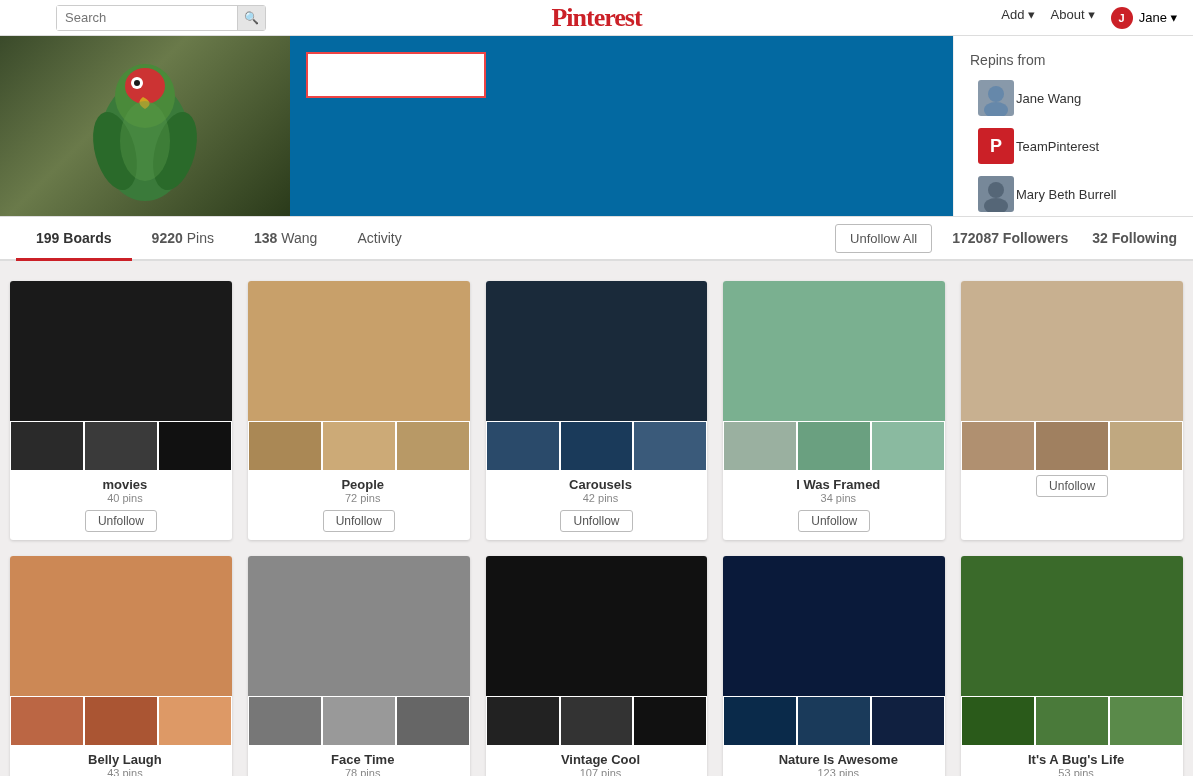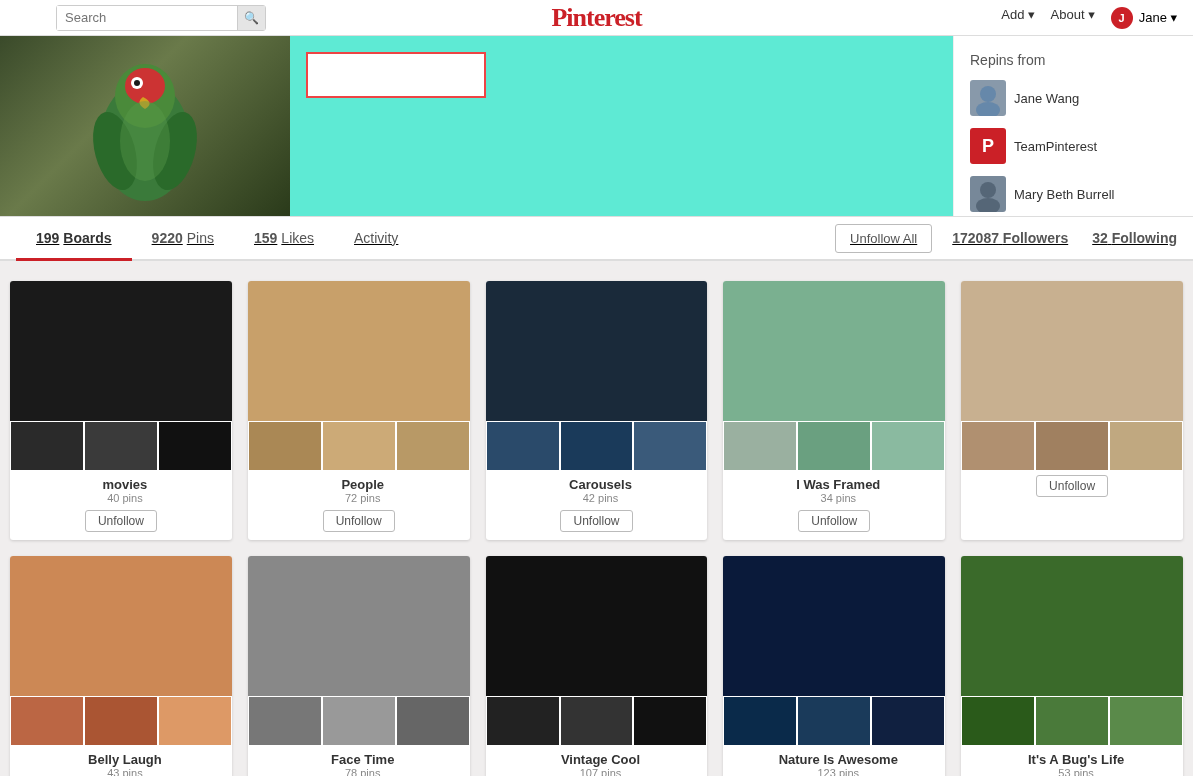--- a/index.html
+++ b/index.html
@@ -88,21 +88,21 @@
       display: flex;
       align-items: center;
       justify-content: center;
       color: white;
       font-size: 11px;
       font-weight: bold;
     }
 
     
     #profile-section {
-      background: #5eead4;
+      background: #0369a1;
       border-bottom: 1px solid #ddd;
       display: flex;
       align-items: stretch;
       min-height: 180px;
       position: relative;
     }
     #profile-image-container {
       width: 290px;
       height: 180px;
       overflow: hidden;
@@ -136,22 +136,23 @@
       height: 100%;
     }
     #repins-title {
       font-size: 14px;
       color: #555;
       margin-bottom: 12px;
     }
     .repin-person {
       display: flex;
       align-items: center;
-      gap: 8px;
+      gap: 2px;
       margin-bottom: 12px;
+      margin-left: 8px;
     }
     .repin-avatar {
       width: 36px;
       height: 36px;
       border-radius: 3px;
       background: #aaa;
       flex-shrink: 0;
       overflow: hidden;
       display: flex;
       align-items: center;
@@ -163,21 +164,20 @@
     }
 
     
     #nav-tabs {
       background: #fff;
       border-bottom: 2px solid #ddd;
       display: flex;
       align-items: center;
       height: 44px;
       padding: 0 16px;
-      text-decoration: underline;
     }
     .tab {
       padding: 0 20px;
       height: 44px;
       display: flex;
       align-items: center;
       font-size: 14px;
       color: #555;
       cursor: pointer;
       border-bottom: 3px solid transparent;
@@ -357,22 +357,22 @@
 <div id="nav-tabs">
   <div class="tab active">
     <span class="count">199</span>
     <span>Boards</span>
   </div>
   <div class="tab">
     <span class="count">9220</span>
     <span>Pins</span>
   </div>
   <div class="tab">
-    <span class="count">159</span>
-    <span>Likes</span>
+    <span class="count">138</span>
+    <span>Wang</span>
   </div>
   <div class="tab">
     <span>Activity</span>
   </div>
   <button id="unfollow-all-btn">Unfollow All</button>
   <div id="followers-area">
     <div class="follower-stat">
       <span>172087</span>
       <span>Followers</span>
     </div>

